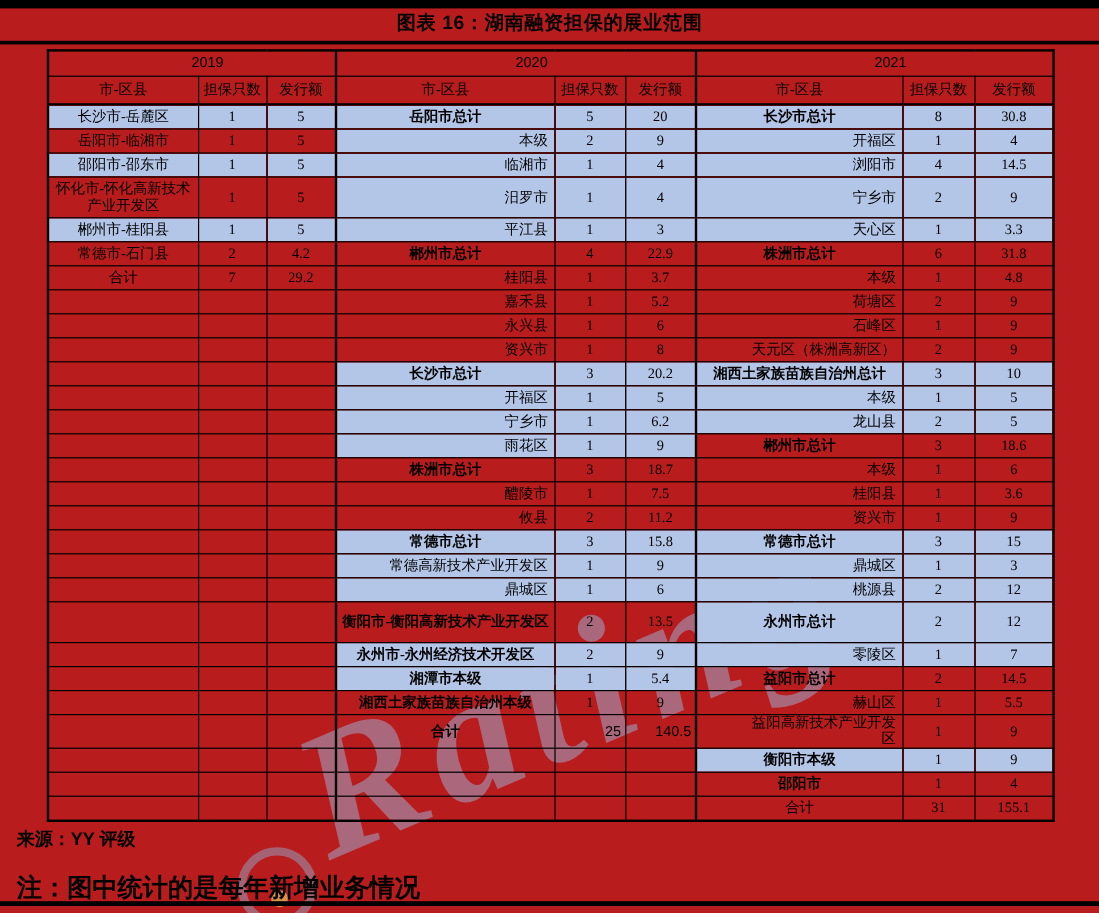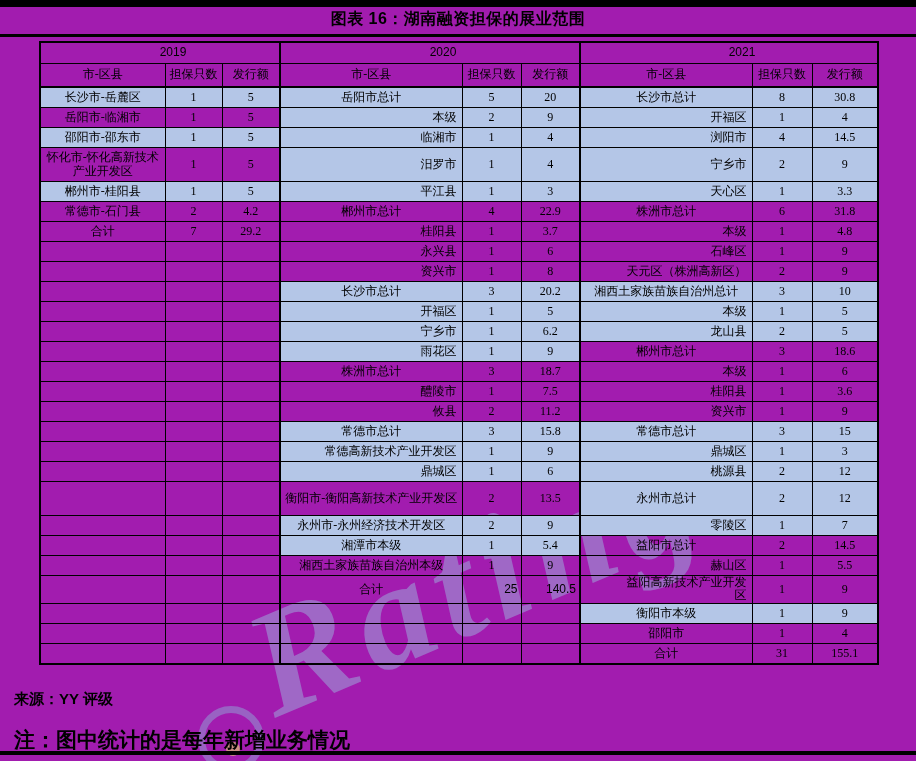--- a/index.html
+++ b/index.html
@@ -1,36 +1,36 @@
 <!DOCTYPE html>
 <html><head>
 <meta charset="utf-8">
 <style>
   html,body{margin:0;padding:0;background:#fff;}
-  .page{position:relative;width:916px;height:761px;background:#a21caf;overflow:hidden;
+  .page{position:relative;width:916px;height:761px;background:#b91c1c;overflow:hidden;
         font-family:"Liberation Sans","DejaVu Sans",sans-serif;color:#000;}
   .bar{position:absolute;left:0;width:916px;background:#000;z-index:3;}
   .bar-top{top:0;height:7px;}
   .bar-title-rule{top:34px;height:3px;}
   .bar-bottom{top:751px;height:4px;}
   .page-title{position:absolute;top:9px;left:0;width:916px;text-align:center;
               font-size:16px;font-weight:bold;letter-spacing:.5px;z-index:2;}
   .table-wrap{position:absolute;left:39px;top:41px;z-index:1;}
   table{border-collapse:collapse;table-layout:fixed;width:838px;
         font-family:"Liberation Serif","DejaVu Serif",serif;font-size:12px;
         border:2px solid #000;}
   td{border:1px solid #000;height:19px;padding:0 2px;text-align:center;
      vertical-align:middle;overflow:hidden;line-height:1.12;background:transparent;}
   tr.tall td{height:33px;}
   thead td.year{height:20px;font-family:"Liberation Sans","DejaVu Sans",sans-serif;
                 font-size:12px;padding-left:28px;}
   thead tr.colhdr td{height:22px;border-bottom:2px solid #000;}
   td.sec{border-left:2px solid #000;}
   td.hl{background:#b4c6e7;}
-  td.bold{font-weight:normal;}
+  td.bold{font-weight:bold;}
   td.al-r{text-align:right;padding-right:5px;padding-left:36px;}
   td.num-sans{text-align:right;padding-right:3px;font-family:"Liberation Sans","DejaVu Sans",sans-serif;
               font-size:12px;}
   .source-line{position:absolute;left:14px;top:690px;font-size:15px;font-weight:bold;z-index:2;}
   .note-line{position:absolute;left:14px;top:726px;font-size:21px;font-weight:bold;z-index:2;}
   .watermark{position:absolute;left:255px;top:585px;z-index:0;
              font-family:"Liberation Serif","DejaVu Serif",serif;font-style:italic;font-weight:bold;
              font-size:150px;letter-spacing:10px;color:#9db4dd;opacity:.5;
              transform:rotate(-23deg);transform-origin:left center;white-space:nowrap;
              pointer-events:none;}
@@ -160,20 +160,31 @@
             <td>1</td>
             <td>3.7</td>
             <td class="sec al-r">本级</td>
             <td>1</td>
             <td>4.8</td>
           </tr>
           <tr>
             <td></td>
             <td></td>
             <td></td>
+            <td class="sec al-r">嘉禾县</td>
+            <td>1</td>
+            <td>5.2</td>
+            <td class="sec al-r">荷塘区</td>
+            <td>2</td>
+            <td>9</td>
+          </tr>
+          <tr>
+            <td></td>
+            <td></td>
+            <td></td>
             <td class="sec al-r">永兴县</td>
             <td>1</td>
             <td>6</td>
             <td class="sec al-r">石峰区</td>
             <td>1</td>
             <td>9</td>
           </tr>
           <tr>
             <td></td>
             <td></td>

